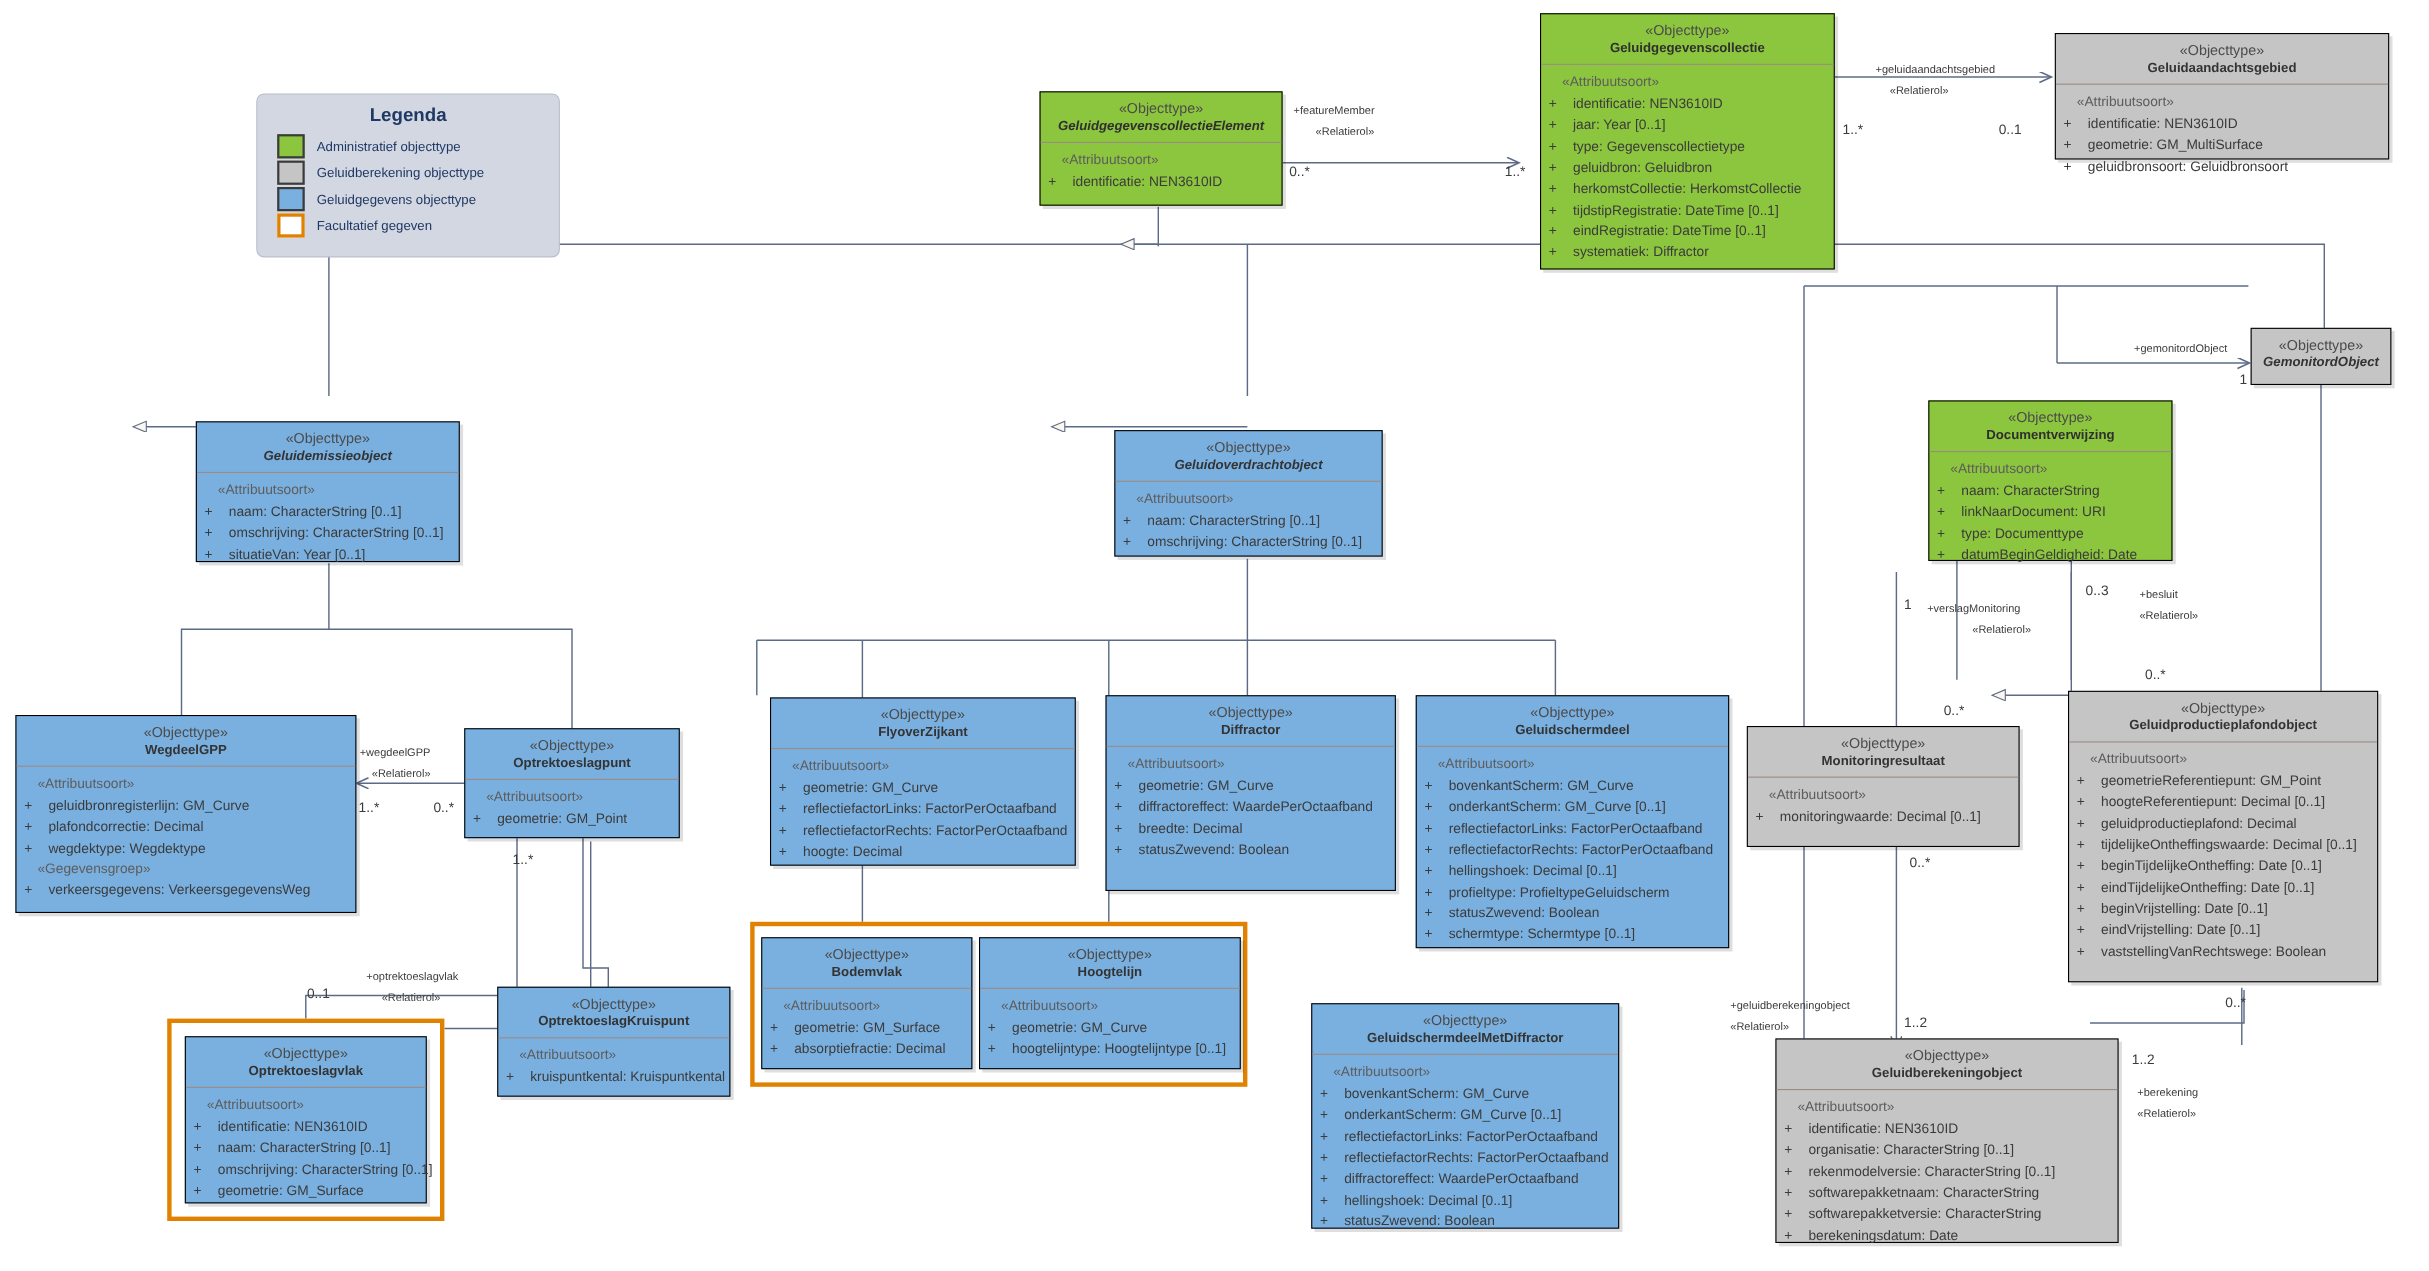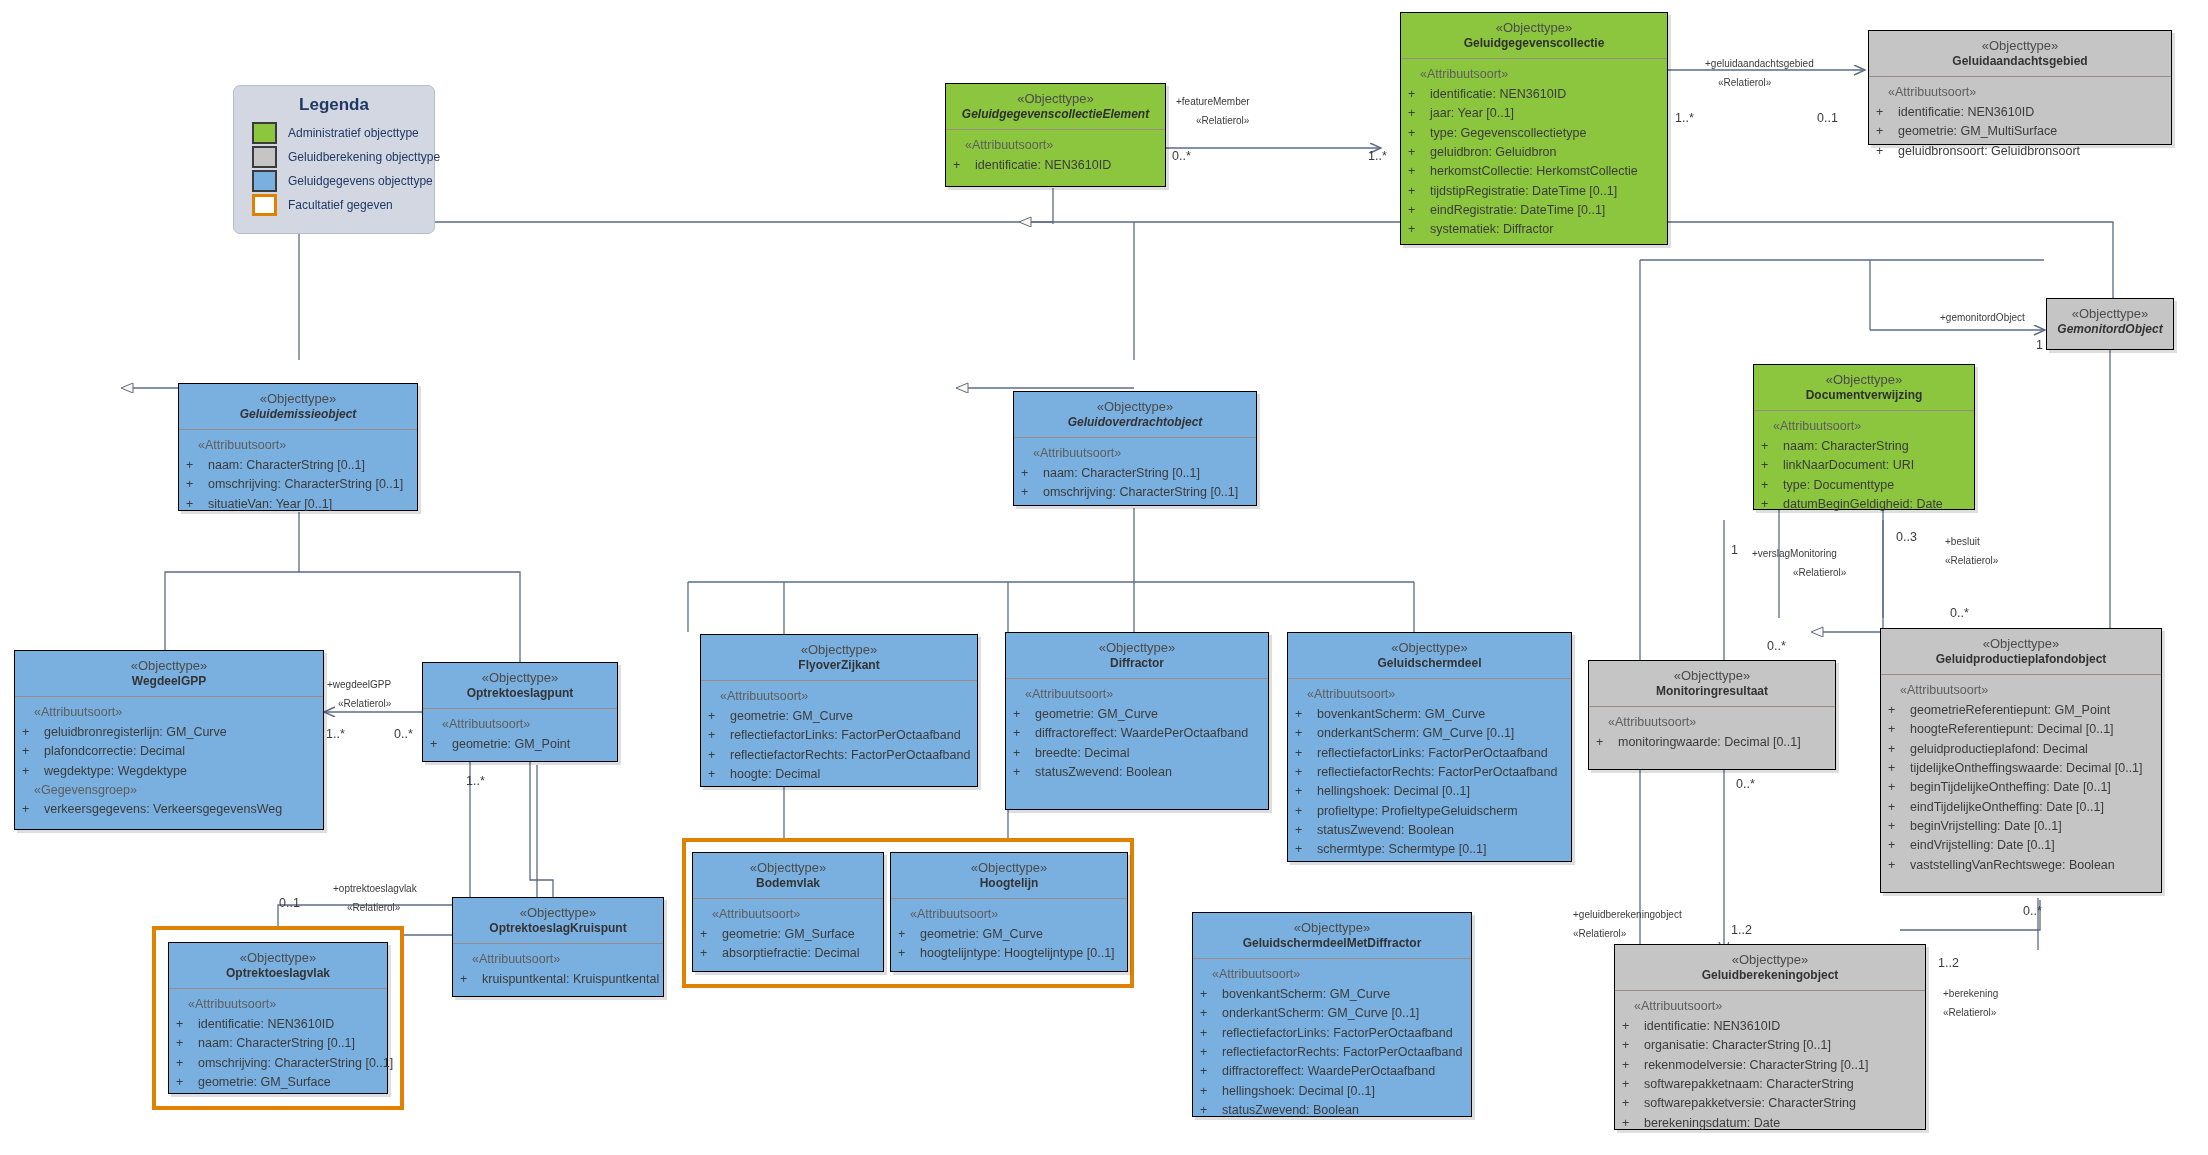--- a/index.html
+++ b/index.html
@@ -202,21 +202,21 @@
       <path d="M2040,900 L2040,930 L1900,930"></path>
       <path d="M2038,898 L2038,950"></path>
 
       <path d="M1640,672 L1640,950 L1615,950"></path>
 
       <path d="M784,860 L784,880"></path>
       <path d="M1008,860 L1008,880"></path>
     </g>
   </svg>
 
-  <div id="legend" style="left:233px;top:85px;width:202px;height:149px;">
+  <div id="legend" style="left:233px;top:85px;width:276px;height:149px;">
     <div class="ltitle">Legenda</div>
     <div class="lrow">
       <span class="sw" style="background:#8cc63e;"></span>
       <span class="ltext">Administratief objecttype</span>
     </div>
     <div class="lrow">
       <span class="sw" style="background:#c5c5c5;"></span>
       <span class="ltext">Geluidberekening objecttype</span>
     </div>
     <div class="lrow">

